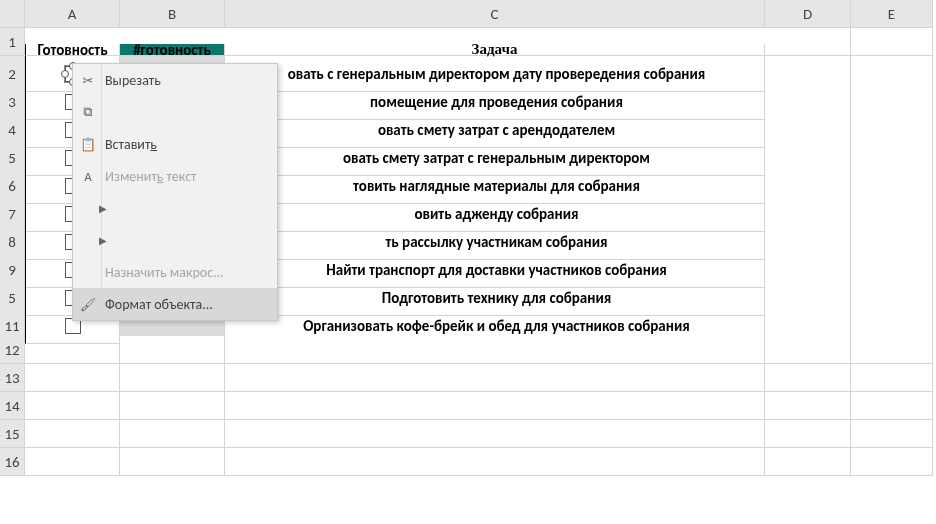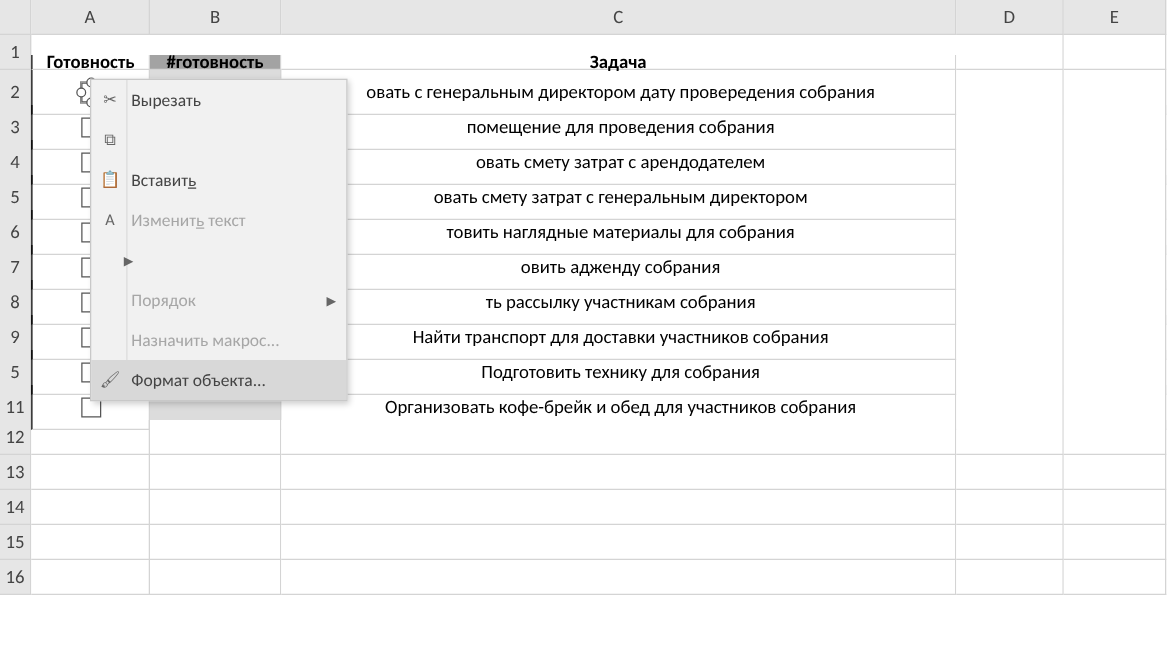--- a/index.html
+++ b/index.html
@@ -7,27 +7,27 @@
 
 .grid { display: grid; grid-template-columns: 25px 95px 105px 540px 86px 82px; grid-auto-rows: 28px; }
 .grid > div { border-right: 1px solid #d4d4d4; border-bottom: 1px solid #d4d4d4; display: flex; align-items: center; justify-content: center; font-size: 15px; }
 .row-hdr { background: #e6e6e6; color: #444; justify-content: center; border-right: 1px solid #bdbdbd; border-bottom: 1px solid #bdbdbd; }
 .col-hdr { background: #e6e6e6; color: #444; justify-content: center; border-bottom: 1px solid #bdbdbd; border-right: 1px solid #bdbdbd; }
 .corner { background: #e6e6e6; border-right: 1px solid #bdbdbd; border-bottom: 1px solid #bdbdbd; }
 
 
 .header-cell { background: #fff; font-weight: bold; border: 1px solid #000; border-left: none; border-top: none; justify-content: center; margin-top: 16px; }
 .header-cell.a { border-left: 1px solid #000; }
-.header-cell.b { background: #a3a3a3; }
-.header-cell.c { justify-content: center; }
+.header-cell.b { background: #0f766e; }
+.header-cell.c { justify-content: center; font-family: Liberation Serif, serif; }
 
 
 .cell-a { border: 1px solid #000; border-top: none; border-left: 1px solid #000; justify-content: center; position: relative; }
 .cell-b { background: #dcdcdc; border: 1px solid #000; border-top: none; border-left: none; }
-.cell-c { border: 1px solid #000; border-top: none; border-left: none; justify-content: flex-start; padding-left: 4px; white-space: nowrap; overflow: hidden; }
+.cell-c { border: 1px solid #000; border-top: none; border-left: none; justify-content: flex-start; padding-left: 4px; white-space: nowrap; overflow: hidden; font-weight: bold; }
 
 
 .tall { height: 36px; }
 
 
 .chk { width: 16px; height: 16px; border: 1px solid #555; background: #fff; }
 
 
 .sel-box { width: 18px; height: 18px; position: absolute; border: 1px solid #888; }
 .handle { position: absolute; width: 8px; height: 8px; border: 1px solid #555; border-radius: 50%; background: #fff; }
@@ -212,21 +212,20 @@
   <div class="ctx-item disabled">
     <span class="ctx-ico">A</span>
     <span class="ctx-lbl">Изменит<span class="ul">ь</span> текст</span>
   </div>
   <div class="ctx-item disabled">
     <span class="ctx-ico"></span>
     <span class="ctx-arrow">▶</span>
   </div>
   <div class="ctx-item disabled">
     <span class="ctx-ico"></span>
-    <span class="ctx-lbl">Порядок</span>
     <span class="ctx-arrow">▶</span>
   </div>
   <div class="ctx-item disabled">
     <span class="ctx-ico"></span>
     <span class="ctx-lbl">Назначить макрос...</span>
   </div>
   <div class="ctx-item hover">
     <span class="ctx-ico">🖌</span>
     <span class="ctx-lbl">Формат объекта...</span>
   </div>

